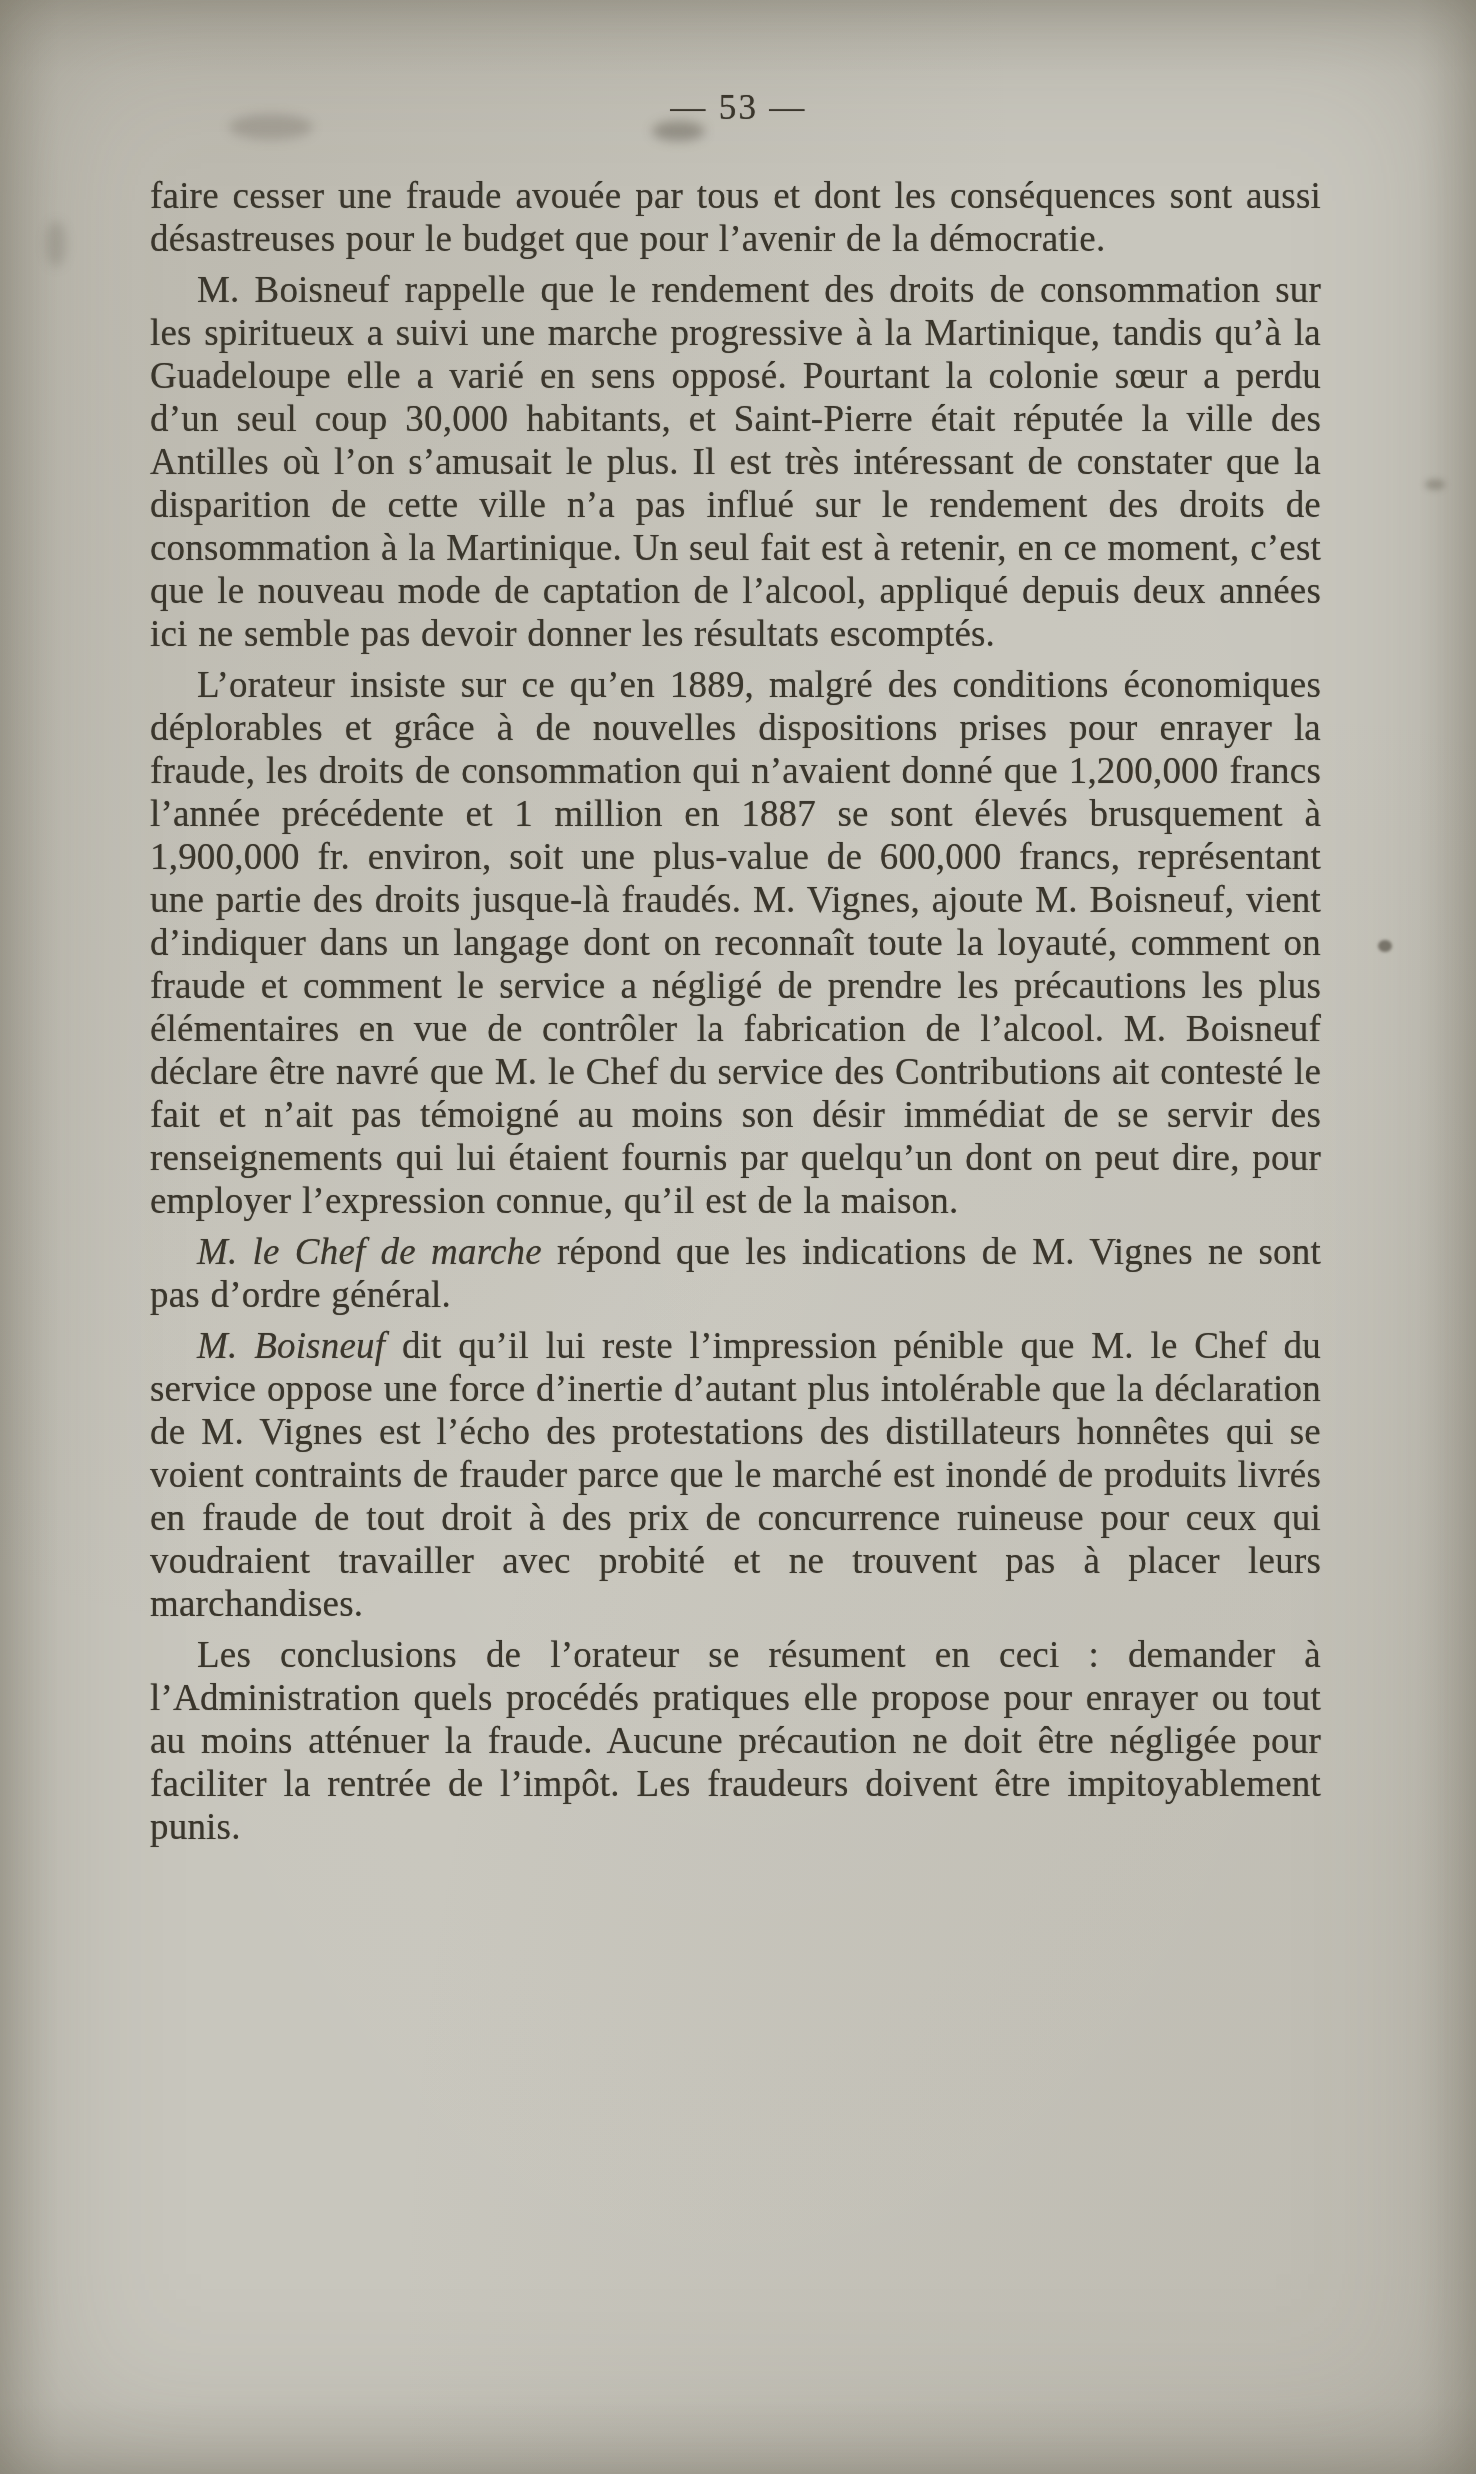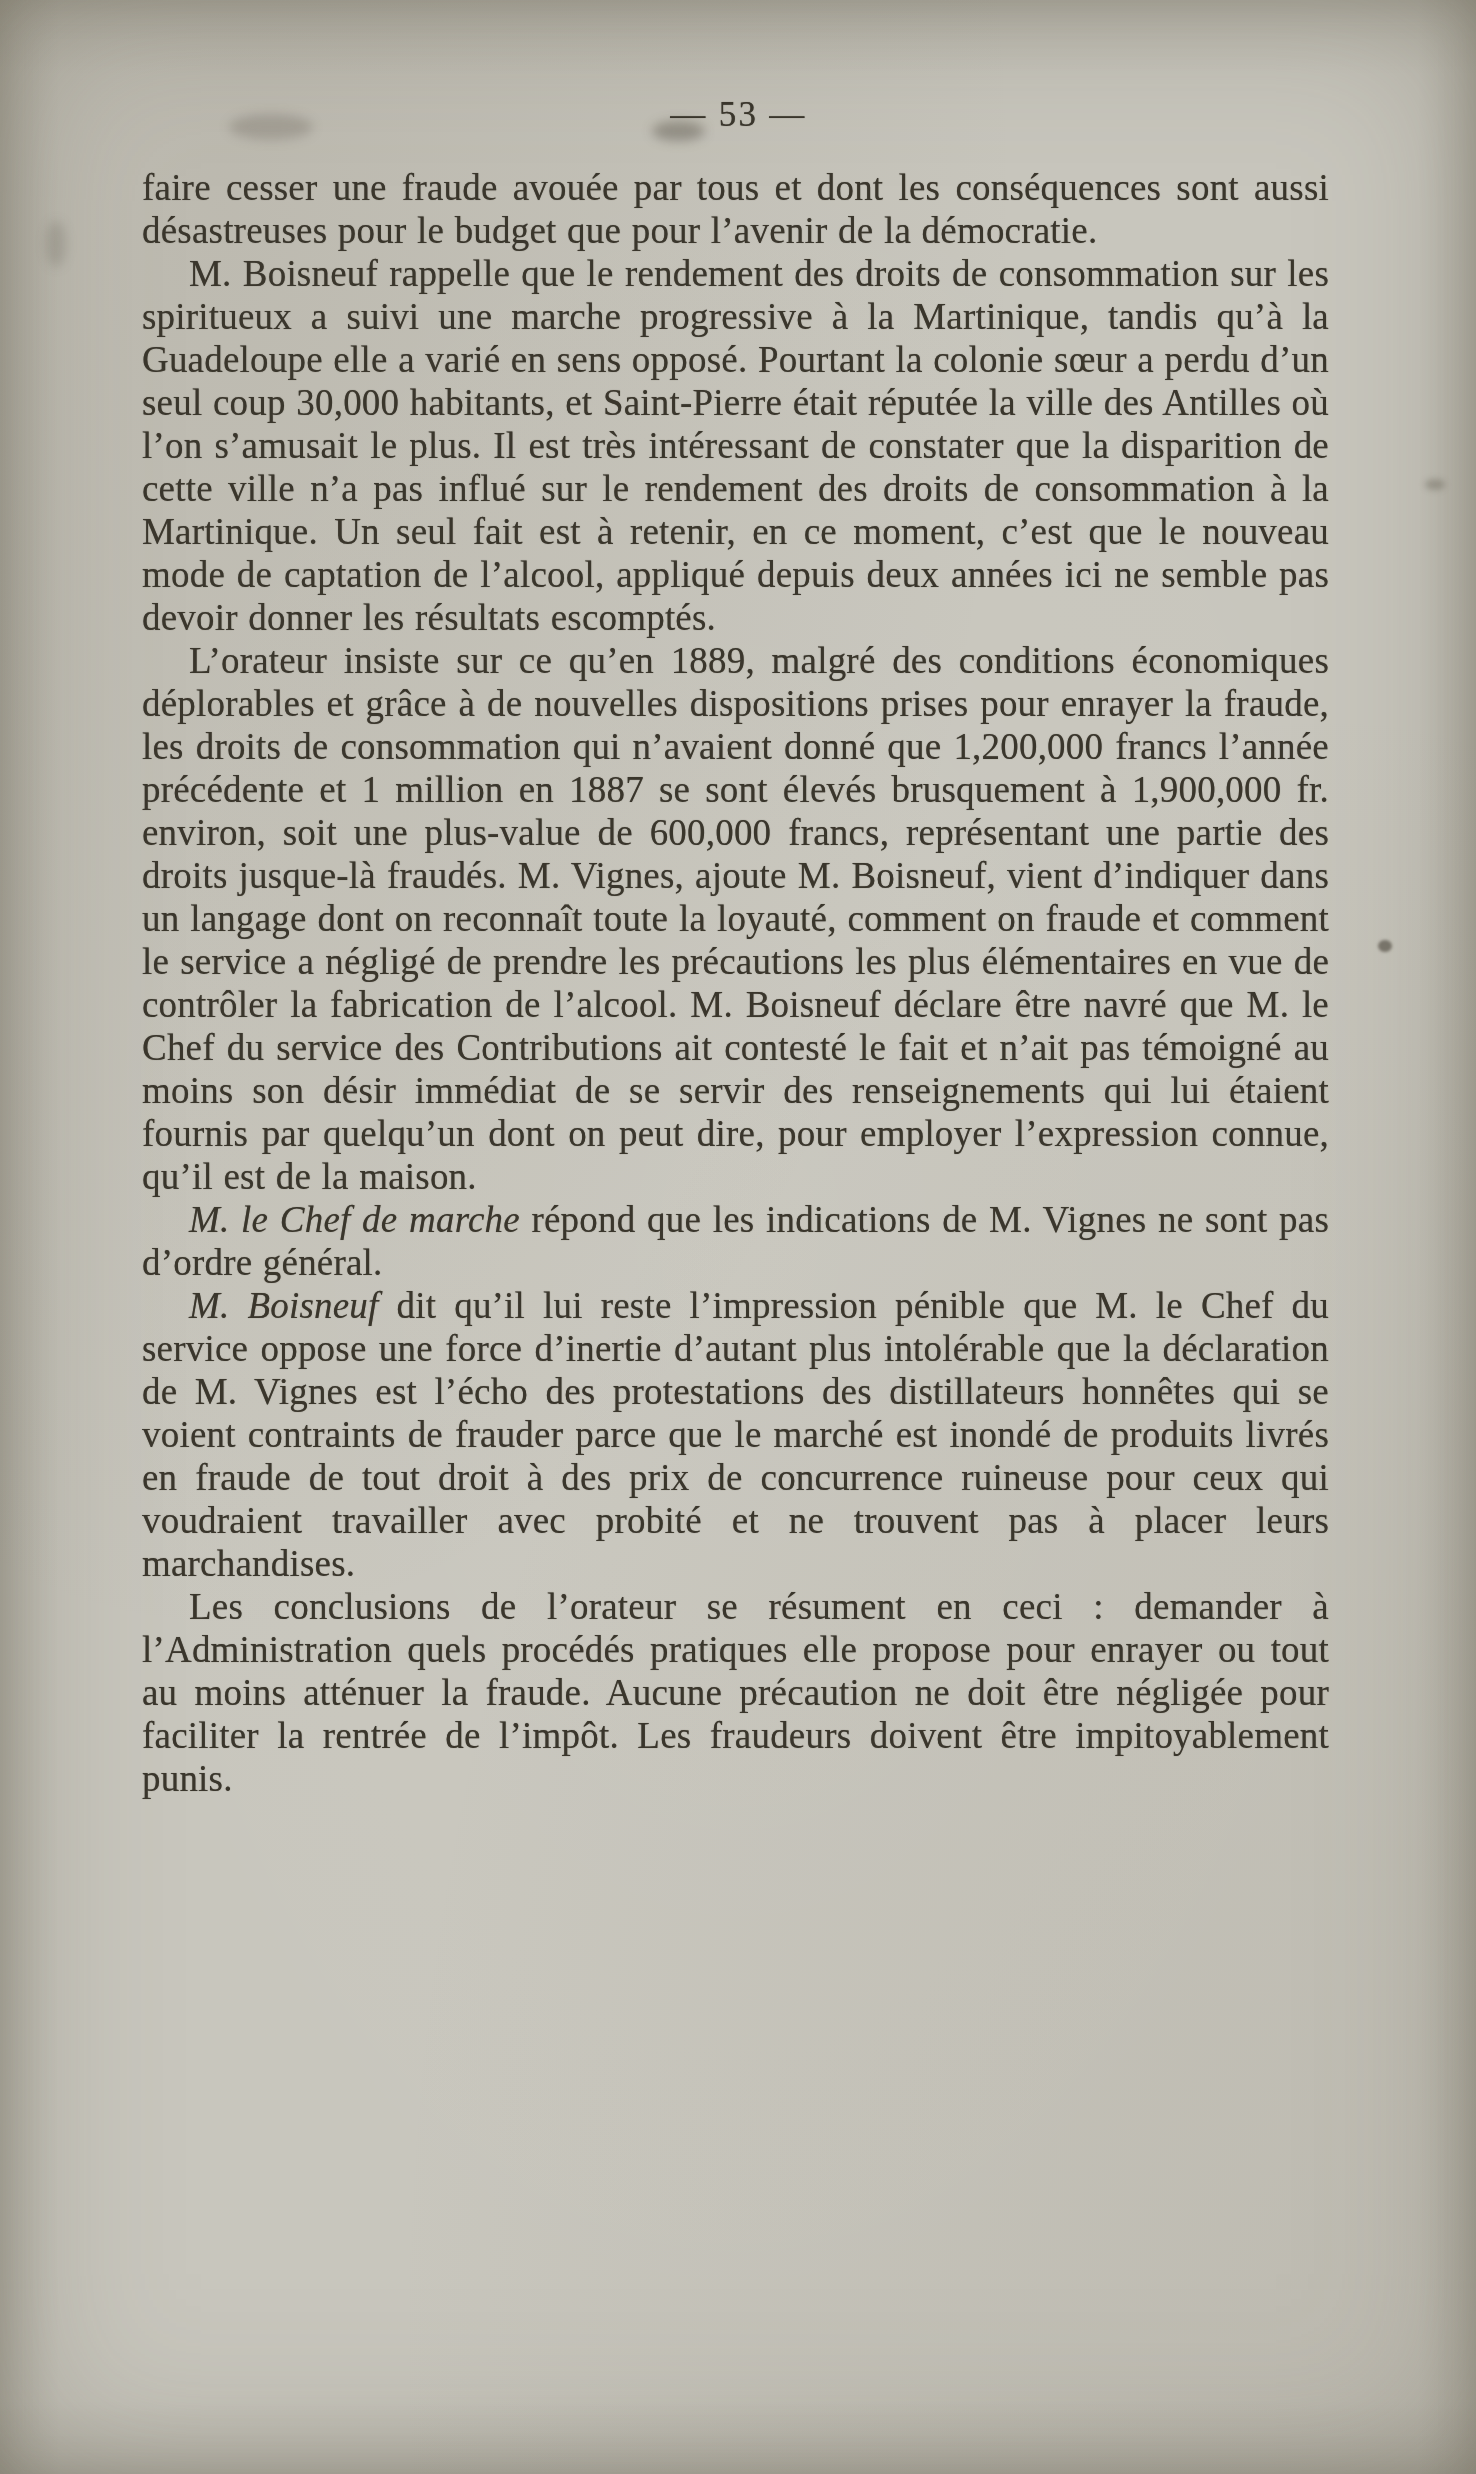--- a/index.html
+++ b/index.html
@@ -19,42 +19,42 @@
       radial-gradient(ellipse at 50% 50%, rgba(255,255,255,0.05), transparent 70%),
       linear-gradient(90deg, rgba(110,104,88,0.18) 0%, rgba(110,104,88,0.0) 4%, rgba(110,104,88,0.0) 96%, rgba(110,104,88,0.18) 100%),
       linear-gradient(180deg, rgba(110,104,88,0.15) 0%, rgba(110,104,88,0.0) 3%, rgba(110,104,88,0.0) 97%, rgba(110,104,88,0.15) 100%);
     box-shadow: inset 0 0 168px rgba(92,86,70,0.38), inset 0 0 38px rgba(92,86,70,0.22);
     overflow: hidden;
     font-family: "Liberation Serif", "DejaVu Serif", serif;
     color: var(--ink, #3a362c);
   }
   .page-number {
     position: absolute;
-    top: 95px;
+    top: 88px;
     left: 0;
     width: 100%;
     text-align: center;
     font-size: 35px;
     letter-spacing: 2.3px;
     text-shadow: 0 0 0.8px rgba(58,54,44,0.75);
   }
   .text-block {
     position: absolute;
     top: 166px;
     left: 142px;
     width: 1187px;
     font-size: 37px;
     line-height: 43px;
     text-align: justify;
     letter-spacing: 0.2px;
     word-spacing: 1.1px;
     text-shadow: 0 0 0.9px rgba(58,54,44,0.65);
   }
   .para {
-    margin: 0;
+    margin: 8px;
   }
   .para.indent {
     text-indent: 47px;
   }
   .seg-italic {
     font-style: italic;
   }
   .smudge {
     position: absolute;
     border-radius: 50%;

